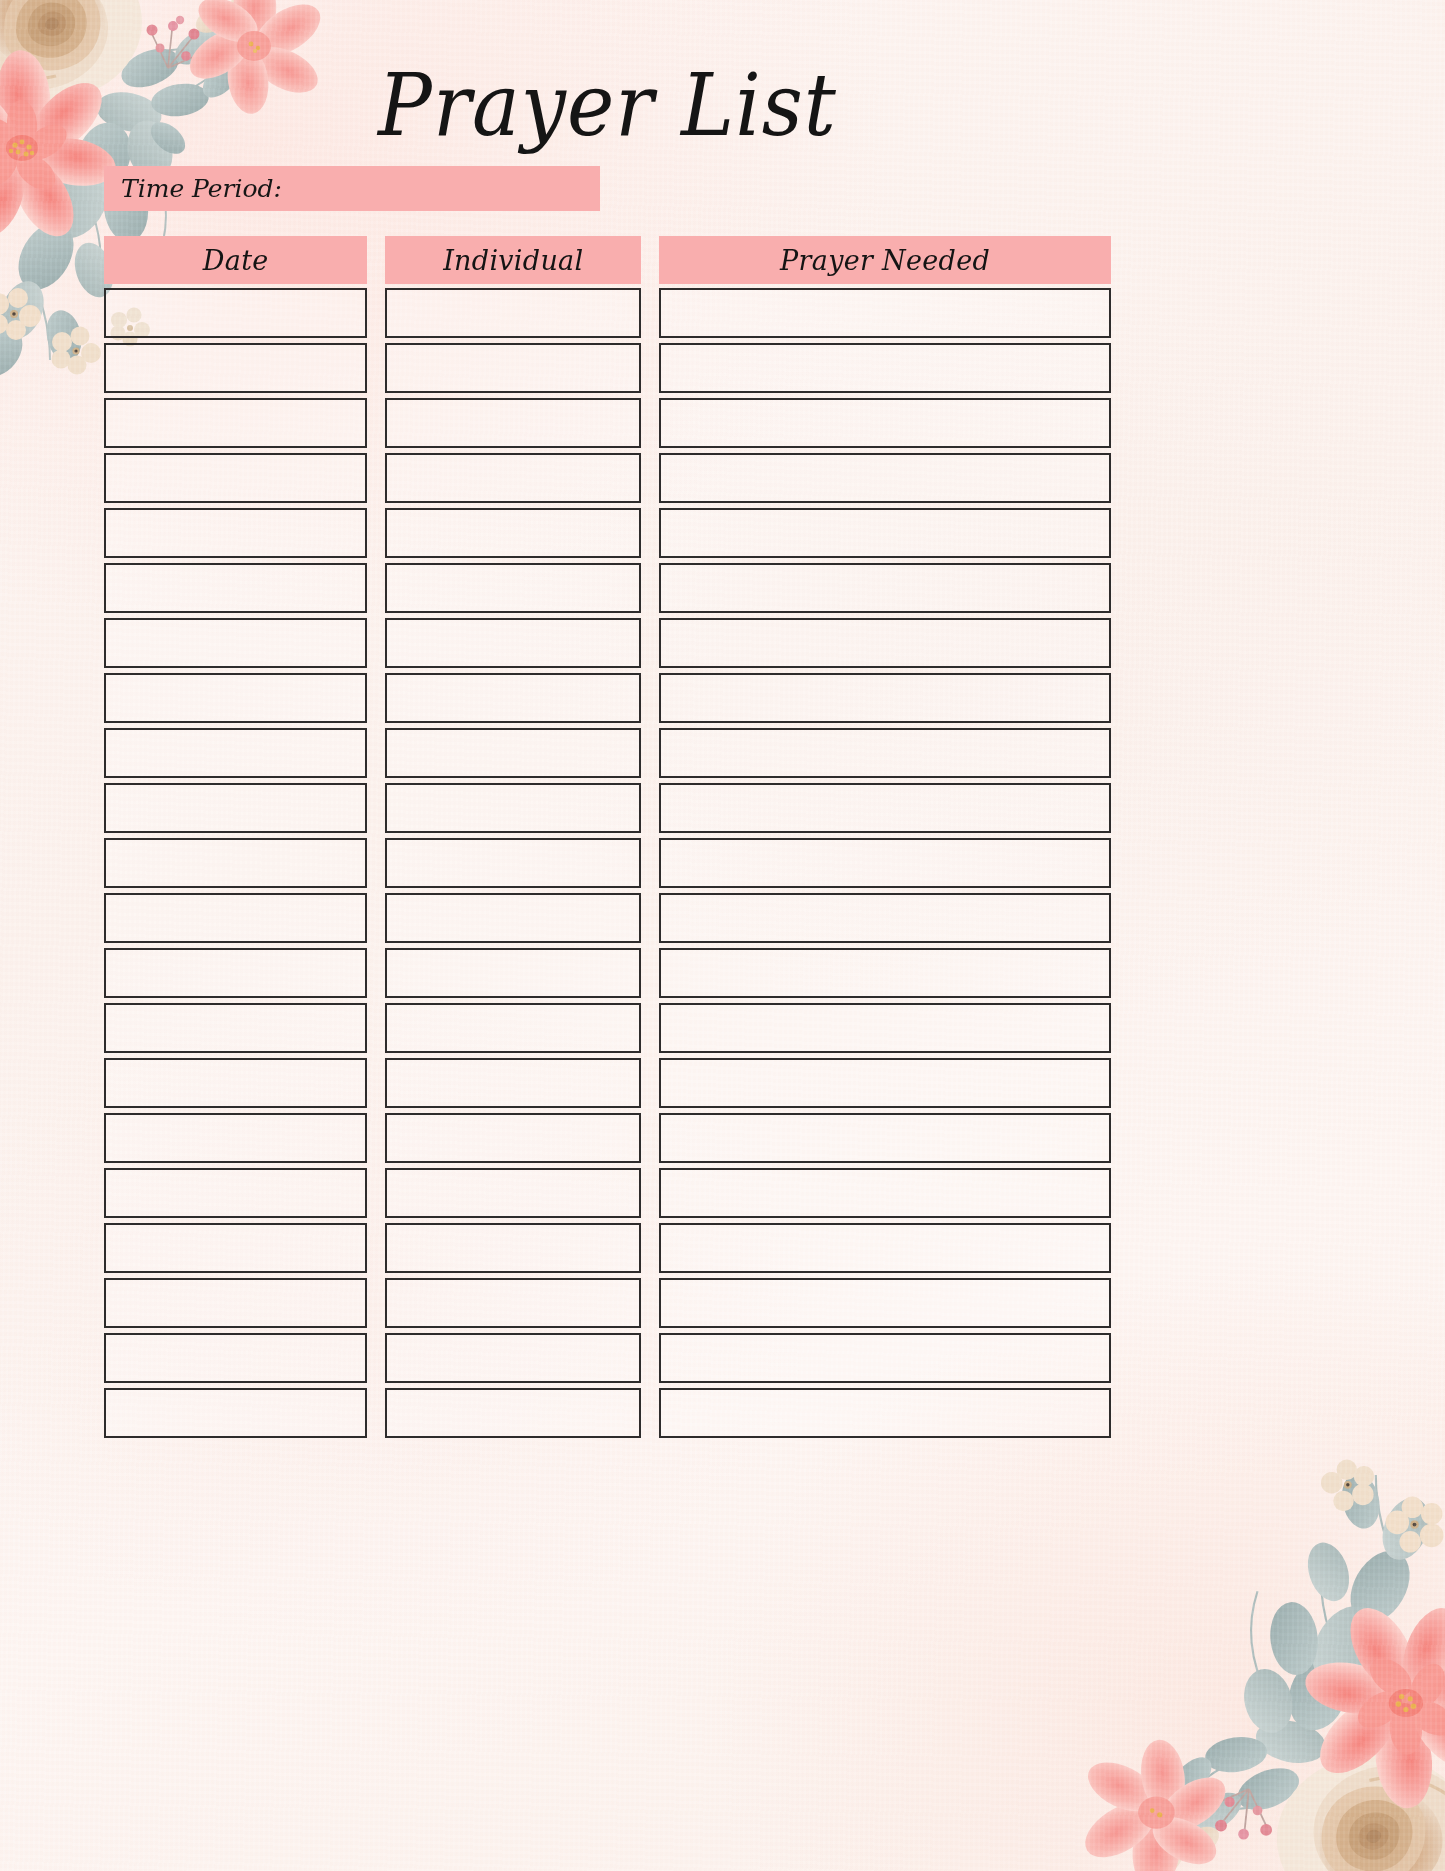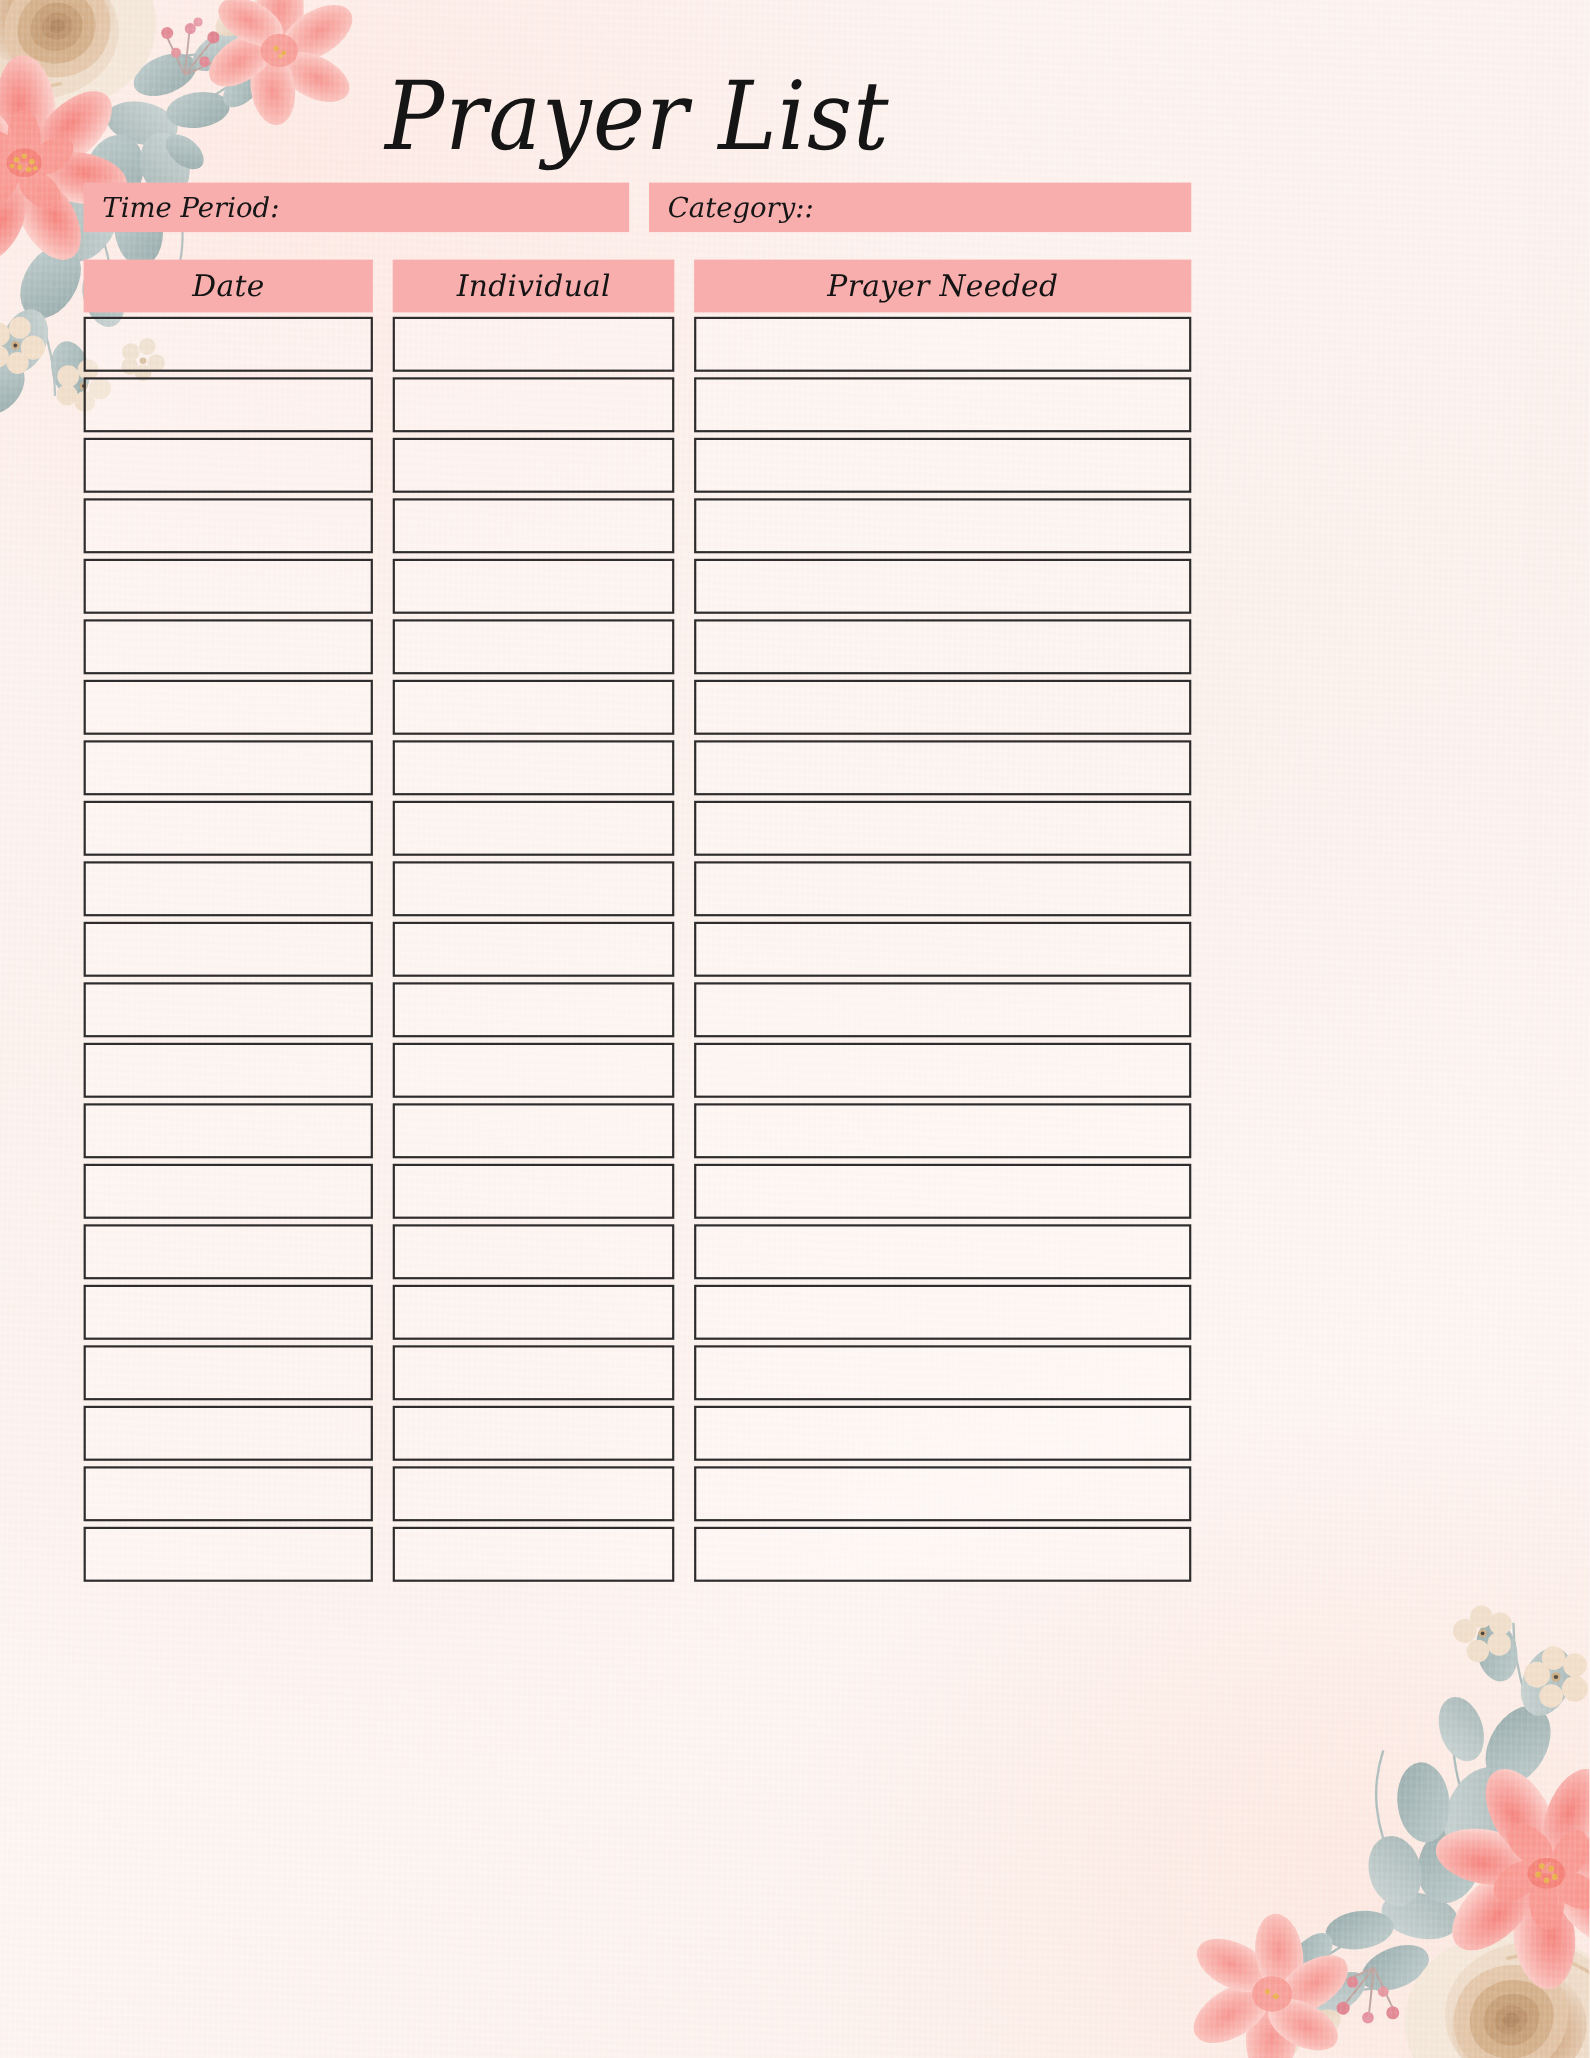--- a/index.html
+++ b/index.html
@@ -35,21 +35,21 @@
     opacity:.75;
   }
 
   .floral { position:absolute; pointer-events:none; }
   #floral-tl { left:-46px; top:-40px;  width:400px; height:430px; }
   #floral-br { right:-34px; bottom:-38px; width:430px; height:470px; transform:scaleX(-1) scaleY(-1); }
 
   
   #content {
     position:absolute;
-    left:76px; top:0; width:1007px;
+    left:104px; top:0; width:1007px;
     z-index:5;
   }
 
   #page-title {
     text-align:center;
     font-family:"DejaVu Serif", serif;
     font-style:italic;
     font-weight:400;
     font-size:80px;
     line-height:1.05;
@@ -382,24 +382,20 @@
 
   <div id="content">
 
     <h1 id="page-title">Prayer List</h1>
 
     <div id="meta-row">
       <div class="meta-field" id="field-time-period">
         <span class="meta-label">Time Period:</span>
         <span class="meta-value"></span>
       </div>
-      <div class="meta-field" id="field-category">
-        <span class="meta-label">Category::</span>
-        <span class="meta-value"></span>
-      </div>
     </div>
 
     <div id="prayer-table">
       <div class="header-row">
         <div class="col-head c-date">Date</div>
         <div class="col-head c-ind">Individual</div>
         <div class="col-head c-need">Prayer Needed</div>
       </div>
       <div id="table-body">
           <div class="body-row">

